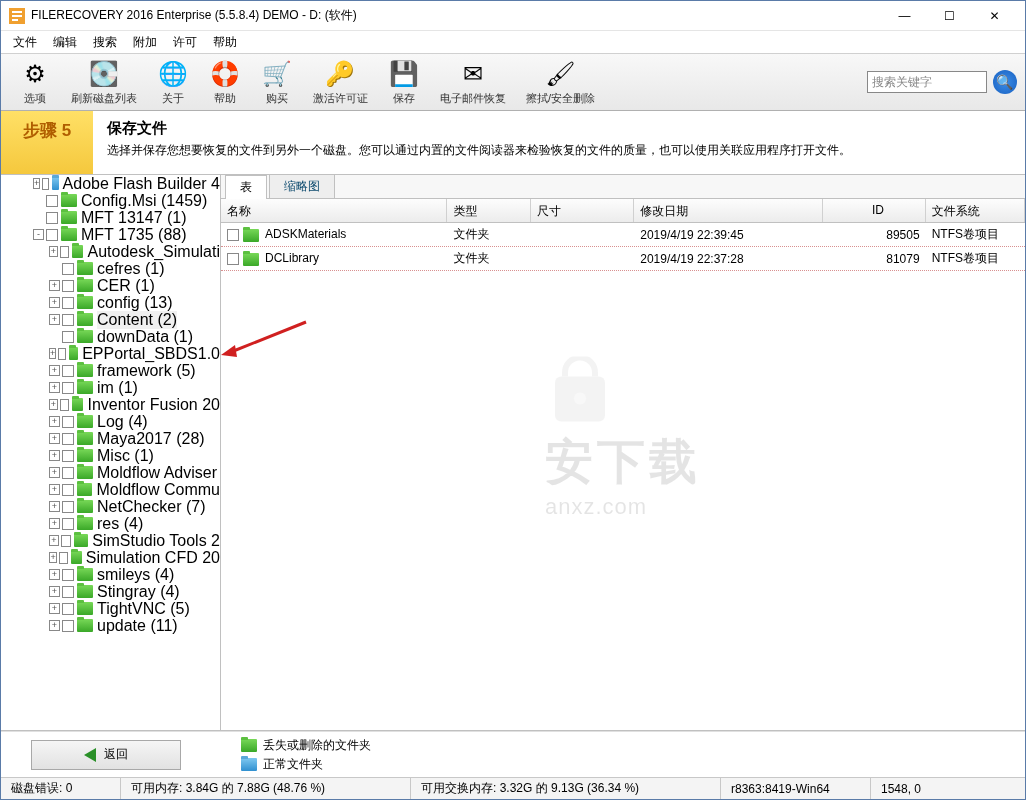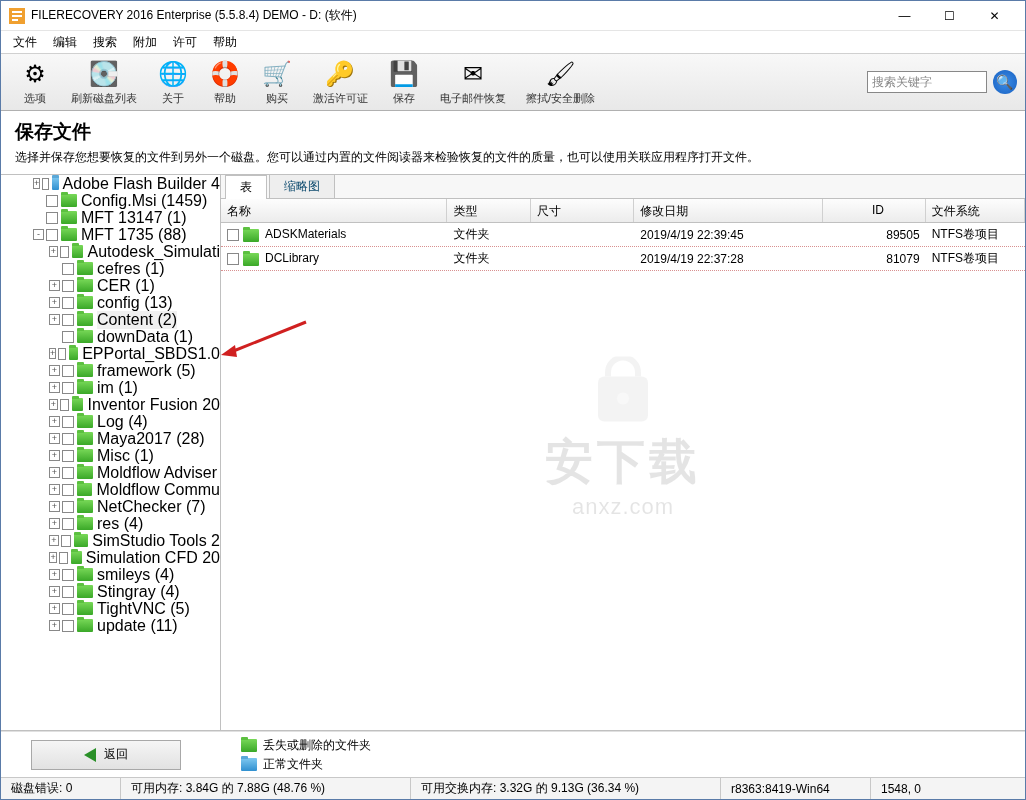--- a/index.html
+++ b/index.html
@@ -22,21 +22,21 @@
 .toolbar .tb-btn .ic { width: 32px; height: 32px; display: flex; align-items: center; justify-content: center; font-size: 24px; }
 .toolbar .tb-btn .lbl { font-size: 11px; margin-top: 1px; color: #333; }
 .toolbar .spacer { flex: 1; }
 .toolbar .search-box { width: 120px; height: 22px; border: 1px solid #888; background: #fff; padding: 0 4px; color: #888; display: flex; align-items: center; }
 .toolbar .search-btn { width: 24px; height: 24px; margin-left: 6px; background: radial-gradient(#3b8de8,#1860c0); border-radius: 50%; display: flex; align-items: center; justify-content: center; color: #fff; font-size: 14px; }
 
 
 .step-banner { height: 64px; display: flex; border-bottom: 1px solid #c0c0c0; }
 .step-left { width: 92px; background: linear-gradient(#ffe066, #f5c83d); display: flex; align-items: flex-start; justify-content: center; padding-top: 8px; font-size: 17px; color: #b05e00; font-weight: bold; }
 .step-right { flex: 1; padding: 8px 14px; background: #fff; }
-.step-right .step-title { font-size: 19px; font-weight: bold; margin-bottom: 4px; }
+.step-right .step-title { font-size: 15px; font-weight: bold; margin-bottom: 4px; }
 .step-right .step-desc { font-size: 12px; color: #000; }
 
 
 .main { flex: 1; display: flex; min-height: 0; border-bottom: 1px solid #c0c0c0; }
 .tree-panel { width: 220px; border-right: 1px solid #c0c0c0; overflow: hidden; display: flex; flex-direction: column; background: #fff; }
 .tree-scroll { flex: 1; overflow-y: scroll; overflow-x: scroll; }
 .tree-row { display: flex; align-items: center; height: 17px; white-space: nowrap; padding-left: 4px; }
 .tree-row .exp { width: 11px; height: 11px; border: 1px solid #888; display: inline-flex; align-items: center; justify-content: center; font-size: 9px; line-height: 9px; margin-right: 2px; color: #555; background: #fff; }
 .tree-row .noexp { width: 11px; display: inline-block; margin-right: 2px; }
 .tree-row .chk { width: 12px; height: 12px; border: 1px solid #888; margin-right: 3px; display: inline-block; background: #fff; }
@@ -55,21 +55,21 @@
 .table-area { flex: 1; overflow: hidden; display: flex; flex-direction: column; position: relative; }
 .thead { display: flex; height: 24px; background: linear-gradient(#fdfdfd,#ececec); border-bottom: 1px solid #c0c0c0; }
 .th { border-right: 1px solid #d0d0d0; padding: 4px 6px; font-size: 12px; overflow: hidden; }
 .tbody { flex: 1; overflow-y: scroll; }
 .tr { display: flex; height: 24px; align-items: center; border-bottom: 1px dotted #d89090; }
 .td { padding: 2px 6px; overflow: hidden; white-space: nowrap; }
 .td .chk { width: 12px; height: 12px; border: 1px solid #888; display: inline-block; vertical-align: middle; margin-right: 4px; }
 .td .fold { width: 16px; height: 13px; background: linear-gradient(#78d858, #3aa828); border-radius: 1px; display: inline-block; vertical-align: middle; margin-right: 6px; position: relative; }
 .td .fold::before { content:""; position:absolute; top:-2px; left:0; width:7px; height:3px; background:#5cc040; border-radius:1px 1px 0 0; }
 
-.watermark { position: absolute; left: 50%; top: 45%; transform: translate(-50%,-50%); opacity: 0.1; pointer-events: none; text-align: center; }
+.watermark { position: absolute; left: 50%; top: 45%; transform: translate(-50%,-50%); opacity: 0.1; pointer-events: none; }
 .watermark .big { font-size: 48px; font-weight: bold; letter-spacing: 4px; }
 .watermark .small { font-size: 22px; letter-spacing: 1px; }
 
 .arrow { position: absolute; left: 0; top: 118px; pointer-events: none; }
 
 
 .bottom-nav { height: 46px; display: flex; align-items: center; padding: 0 30px; gap: 60px; background: #fff; border-top: 1px solid #e0e0e0; }
 .back-btn { width: 150px; height: 30px; background: linear-gradient(#f5f5f5,#e2e2e2); border: 1px solid #a8a8a8; display: flex; align-items: center; justify-content: center; gap: 8px; font-size: 13px; }
 .back-btn .tri { width: 0; height: 0; border-top: 7px solid transparent; border-bottom: 7px solid transparent; border-right: 12px solid #2a9028; }
 .legend { display: flex; flex-direction: column; gap: 2px; font-size: 12px; }
@@ -162,20 +162,21 @@
         <div class="ic">🖌</div>
         <div class="lbl">擦拭/安全删除</div>
       </div>
     </div>
   <div class="spacer"></div>
   <div class="search-box">搜索关键字</div>
   <div class="search-btn">🔍</div>
 </div>
 
 <div class="step-banner">
+  <div class="step-left">步骤 5</div>
   <div class="step-right">
     <div class="step-title">保存文件</div>
     <div class="step-desc">选择并保存您想要恢复的文件到另外一个磁盘。您可以通过内置的文件阅读器来检验恢复的文件的质量，也可以使用关联应用程序打开文件。</div>
   </div>
 </div>
 
 <div class="main">
   <div class="tree-panel">
     <div class="tree-scroll" id="tree">
         <div class="tree-row" style="padding-left: 32px;">

